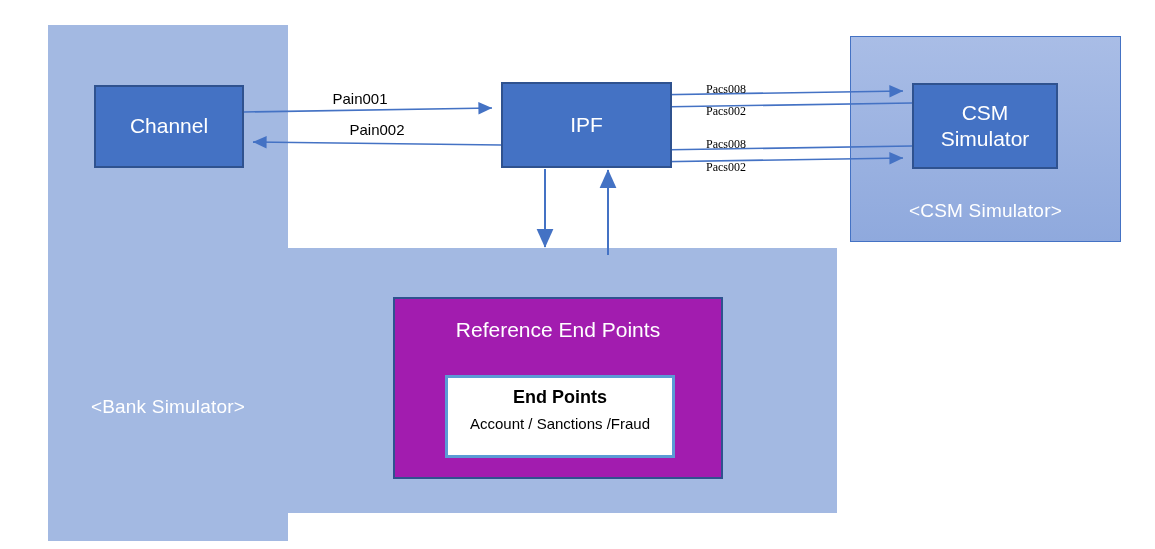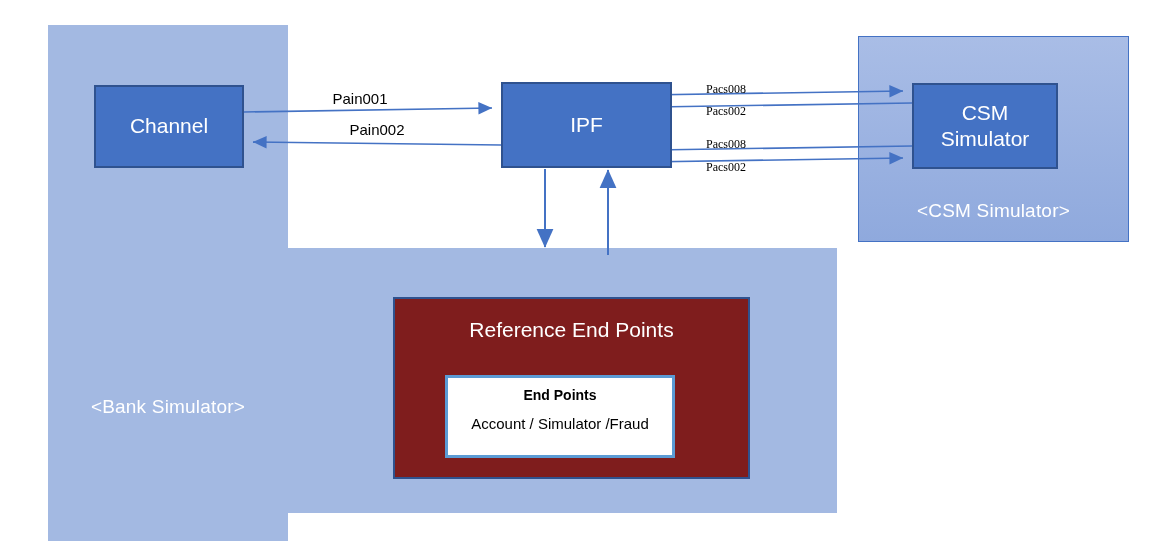--- a/index.html
+++ b/index.html
@@ -36,21 +36,20 @@
     width: 550px;
     height: 265px;
   }
   .panel-csm {
     left: 850px;
     top: 36px;
     width: 271px;
     height: 206px;
     border: 1px solid #4472c4;
     background: linear-gradient(180deg, #a9bde6 0%, #8fa9dd 100%);
-    margin-left: 8px;
   }
 
   .panel-label {
     position: absolute;
     width: 100%;
     text-align: center;
     color: #ffffff;
     font-size: 19px;
     letter-spacing: 0.2px;
     white-space: nowrap;
@@ -89,23 +88,23 @@
     top: 83px;
     width: 146px;
     height: 86px;
   }
 
   
   .box-ref {
     position: absolute;
     left: 393px;
     top: 297px;
-    width: 357px;
+    width: 330px;
     height: 182px;
-    background: #7f1d1d;
+    background: #a21caf;
     border: 2px solid #2f528f;
     box-sizing: border-box;
   }
   .ref-title {
     position: absolute;
     top: 19px;
     width: 100%;
     text-align: center;
     color: #ffffff;
     font-size: 21px;
@@ -120,21 +119,21 @@
     background: #ffffff;
     border: 3px solid #5b9bd5;
     box-sizing: border-box;
   }
   .ep-title {
     position: absolute;
     top: 9px;
     width: 100%;
     text-align: center;
     color: #000000;
-    font-size: 14px;
+    font-size: 18px;
     font-weight: bold;
     white-space: nowrap;
   }
   .ep-body {
     position: absolute;
     top: 37px;
     width: 100%;
     text-align: center;
     color: #000000;
     font-size: 15px;
@@ -238,17 +237,17 @@
     <span>
       <span>CSM</span><br>
       <span>Simulator</span>
     </span>
   </div>
 
   <div class="box-ref">
     <div class="ref-title">Reference End Points</div>
     <div class="endpoints-card">
       <div class="ep-title">End Points</div>
-      <div class="ep-body">Account / Simulator /Fraud</div>
+      <div class="ep-body">Account / Sanctions /Fraud</div>
     </div>
   </div>
 
 </div>
 
 </body></html>

